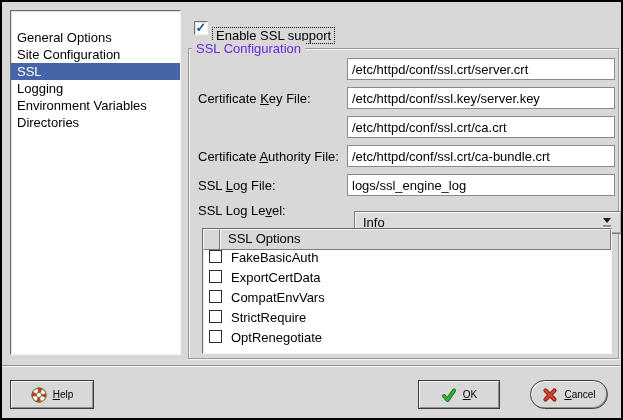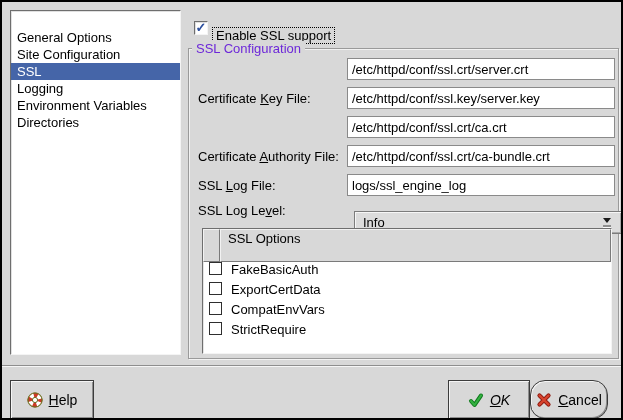--- a/index.html
+++ b/index.html
@@ -60,39 +60,39 @@
   .dd-tri { width:0; height:0; border-left:4px solid transparent; border-right:4px solid transparent; border-top:5px solid #1a1a1a; }
   .dd-bar { width:8px; height:2px; background:#8e8e8e; box-shadow:0 1px 0 #fafafa; }
 
   
   .table {
     position:absolute; left:200px; top:226px; width:410px; height:126px;
     background:#fff;
     border:1px solid; border-color:#6e6e6e #f4f4f4 #f4f4f4 #6e6e6e;
     box-shadow: inset 1px 1px 0 rgba(0,0,0,0.10);
   }
-  .thead { display:flex; height:33px; }
+  .thead { display:flex; height:21px; }
   .th { background:#d8d8d8; border:1px solid; border-color:#f2f2f2 #7a7a7a #7a7a7a #f2f2f2; }
   .th.empty { width:17px; }
   .th.main { flex:1; padding:1px 7px 0; white-space:nowrap; }
   .trow { display:flex; align-items:flex-start; height:20px; padding-left:6px; cursor:default; }
   .tcb { width:13px; height:13px; background:#fff; border:1px solid #2e2e2e; margin-right:9px; flex:none; }
 
   
   .separator { position:absolute; left:0; top:363px; width:623px; height:2px;
     border-top:1px solid #8e8e8e; border-bottom:1px solid #f6f6f6; }
   .btn {
-    position:absolute; top:378px; height:39px; background:#d8d8d8;
+    position:absolute; top:378px; height:29px; background:#d8d8d8;
     border:1px solid #3c3c3c;
     box-shadow: inset 1px 1px 0 #f4f4f4, inset -1px -1px 0 #8e8e8e;
     display:flex; align-items:center; justify-content:center; gap:6px;
-    font-size:14px; cursor:default;
+    font-size:10px; cursor:default;
   }
   .btn-help { left:8px; width:84px; }
-  .btn-ok { left:446px; width:82px;font-style:italic; }
+  .btn-ok { left:416px; width:82px; }
   .btn-cancel { left:528px; width:78px;border-radius:15px; }
   .icon16 { width:16px; height:16px; display:block; flex:none; }
 </style>
 </head>
 <body>
 
 <div class="window">
 
   <div class="listbox">
     <div class="list-item">General Options</div>
@@ -156,20 +156,24 @@
       <span class="tcb"></span>
       <span>ExportCertData</span>
     </div>
     <div class="trow">
       <span class="tcb"></span>
       <span>CompatEnvVars</span>
     </div>
     <div class="trow">
       <span class="tcb"></span>
       <span>StrictRequire</span>
+    </div>
+    <div class="trow">
+      <span class="tcb"></span>
+      <span>OptRenegotiate</span>
     </div>
   </div>
 
   <div class="separator"></div>
 
   <div class="btn btn-help">
     <svg class="icon16" viewBox="0 0 16 16">
       <circle cx="8" cy="8" r="7" fill="#ffffff" stroke="#6b6b1e" stroke-width="1.2"></circle>
       <circle cx="8" cy="8" r="5" fill="none" stroke="#ffffff" stroke-width="4.4"></circle>
       <circle cx="8" cy="8" r="5" fill="none" stroke="#cc3a26" stroke-width="4.4" stroke-dasharray="3.93 3.93" stroke-dashoffset="1.9"></circle>

